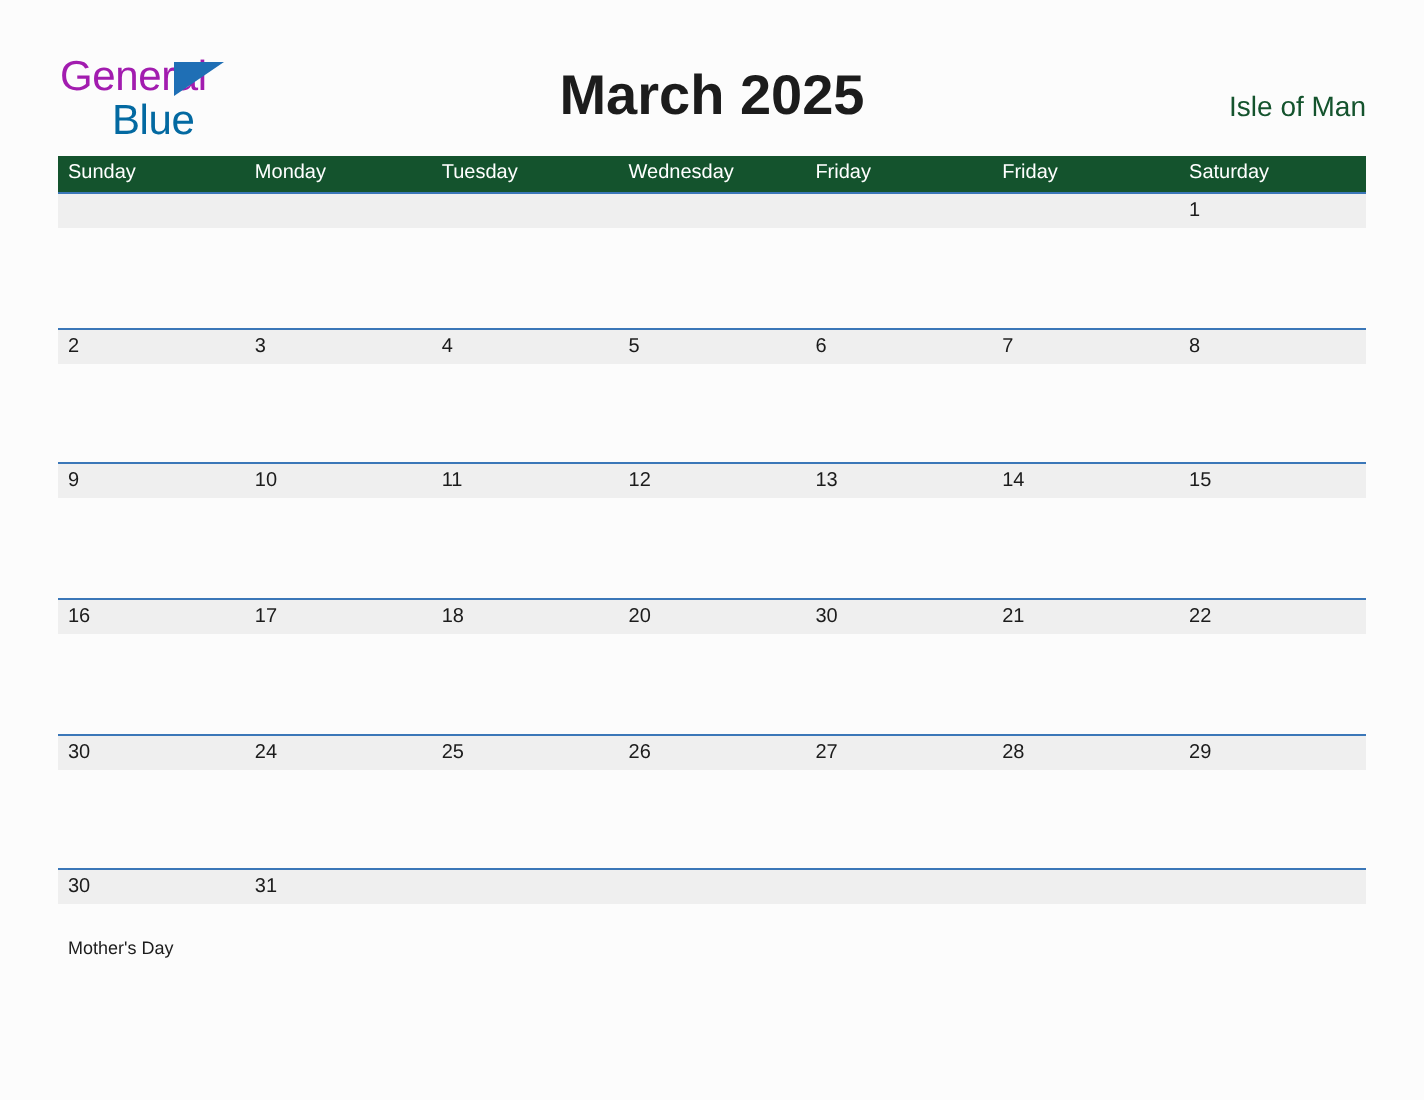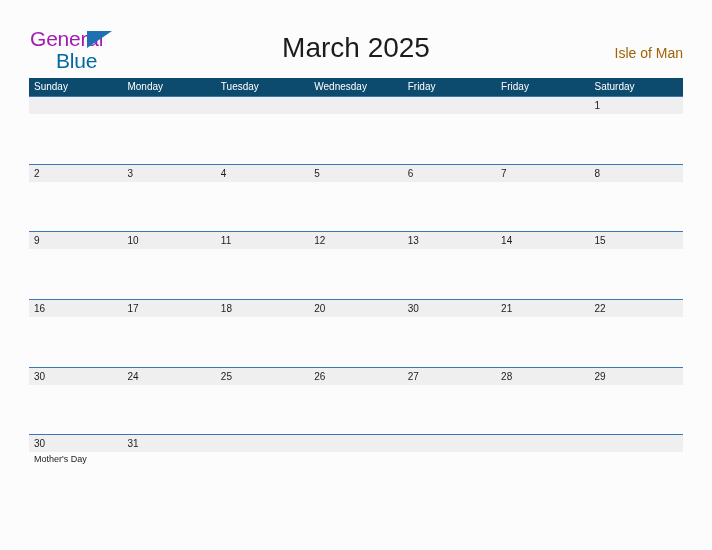--- a/index.html
+++ b/index.html
@@ -70,46 +70,46 @@
 
   .month-title {
     position: absolute;
     left: 0;
     top: 31px;
     width: 712px;
     text-align: center;
     font-size: 28px;
     line-height: 34px;
     color: #1c1c1c;
-    font-weight: normal;
+    font-weight: bold;
     margin: 0;
   }
 
   .locale {
     position: absolute;
     right: 29px;
     top: 44px;
     font-size: 14px;
     line-height: 18px;
-    color: #a16207;
+    color: #14532d;
     white-space: nowrap;
     margin-left: 36px;
   }
 
   
   .cal {
     position: absolute;
     left: 29px;
     top: 78px;
     width: 654px;
   }
 
   .weekday-row {
     display: flex;
-    background: #0c4a6e;
+    background: #14532d;
     height: 18px;
   }
   .weekday {
     flex: 0 0 93.43px;
     width: 93.43px;
     color: #ffffff;
     font-size: 10px;
     line-height: 18px;
     padding-left: 5px;
     box-sizing: border-box;
@@ -156,20 +156,21 @@
     color: #1c1c1c;
   }
   .day-num:empty { height: 17px; }
   .event {
     display: block;
     font-size: 9px;
     line-height: 13px;
     color: #1c1c1c;
     padding-top: 1px;
     white-space: nowrap;
+    margin-top: 15px;
   }
 </style>
 </head>
 <body>
 
 <div class="page">
 
   <div class="topbar">
 
     <div class="logo">

